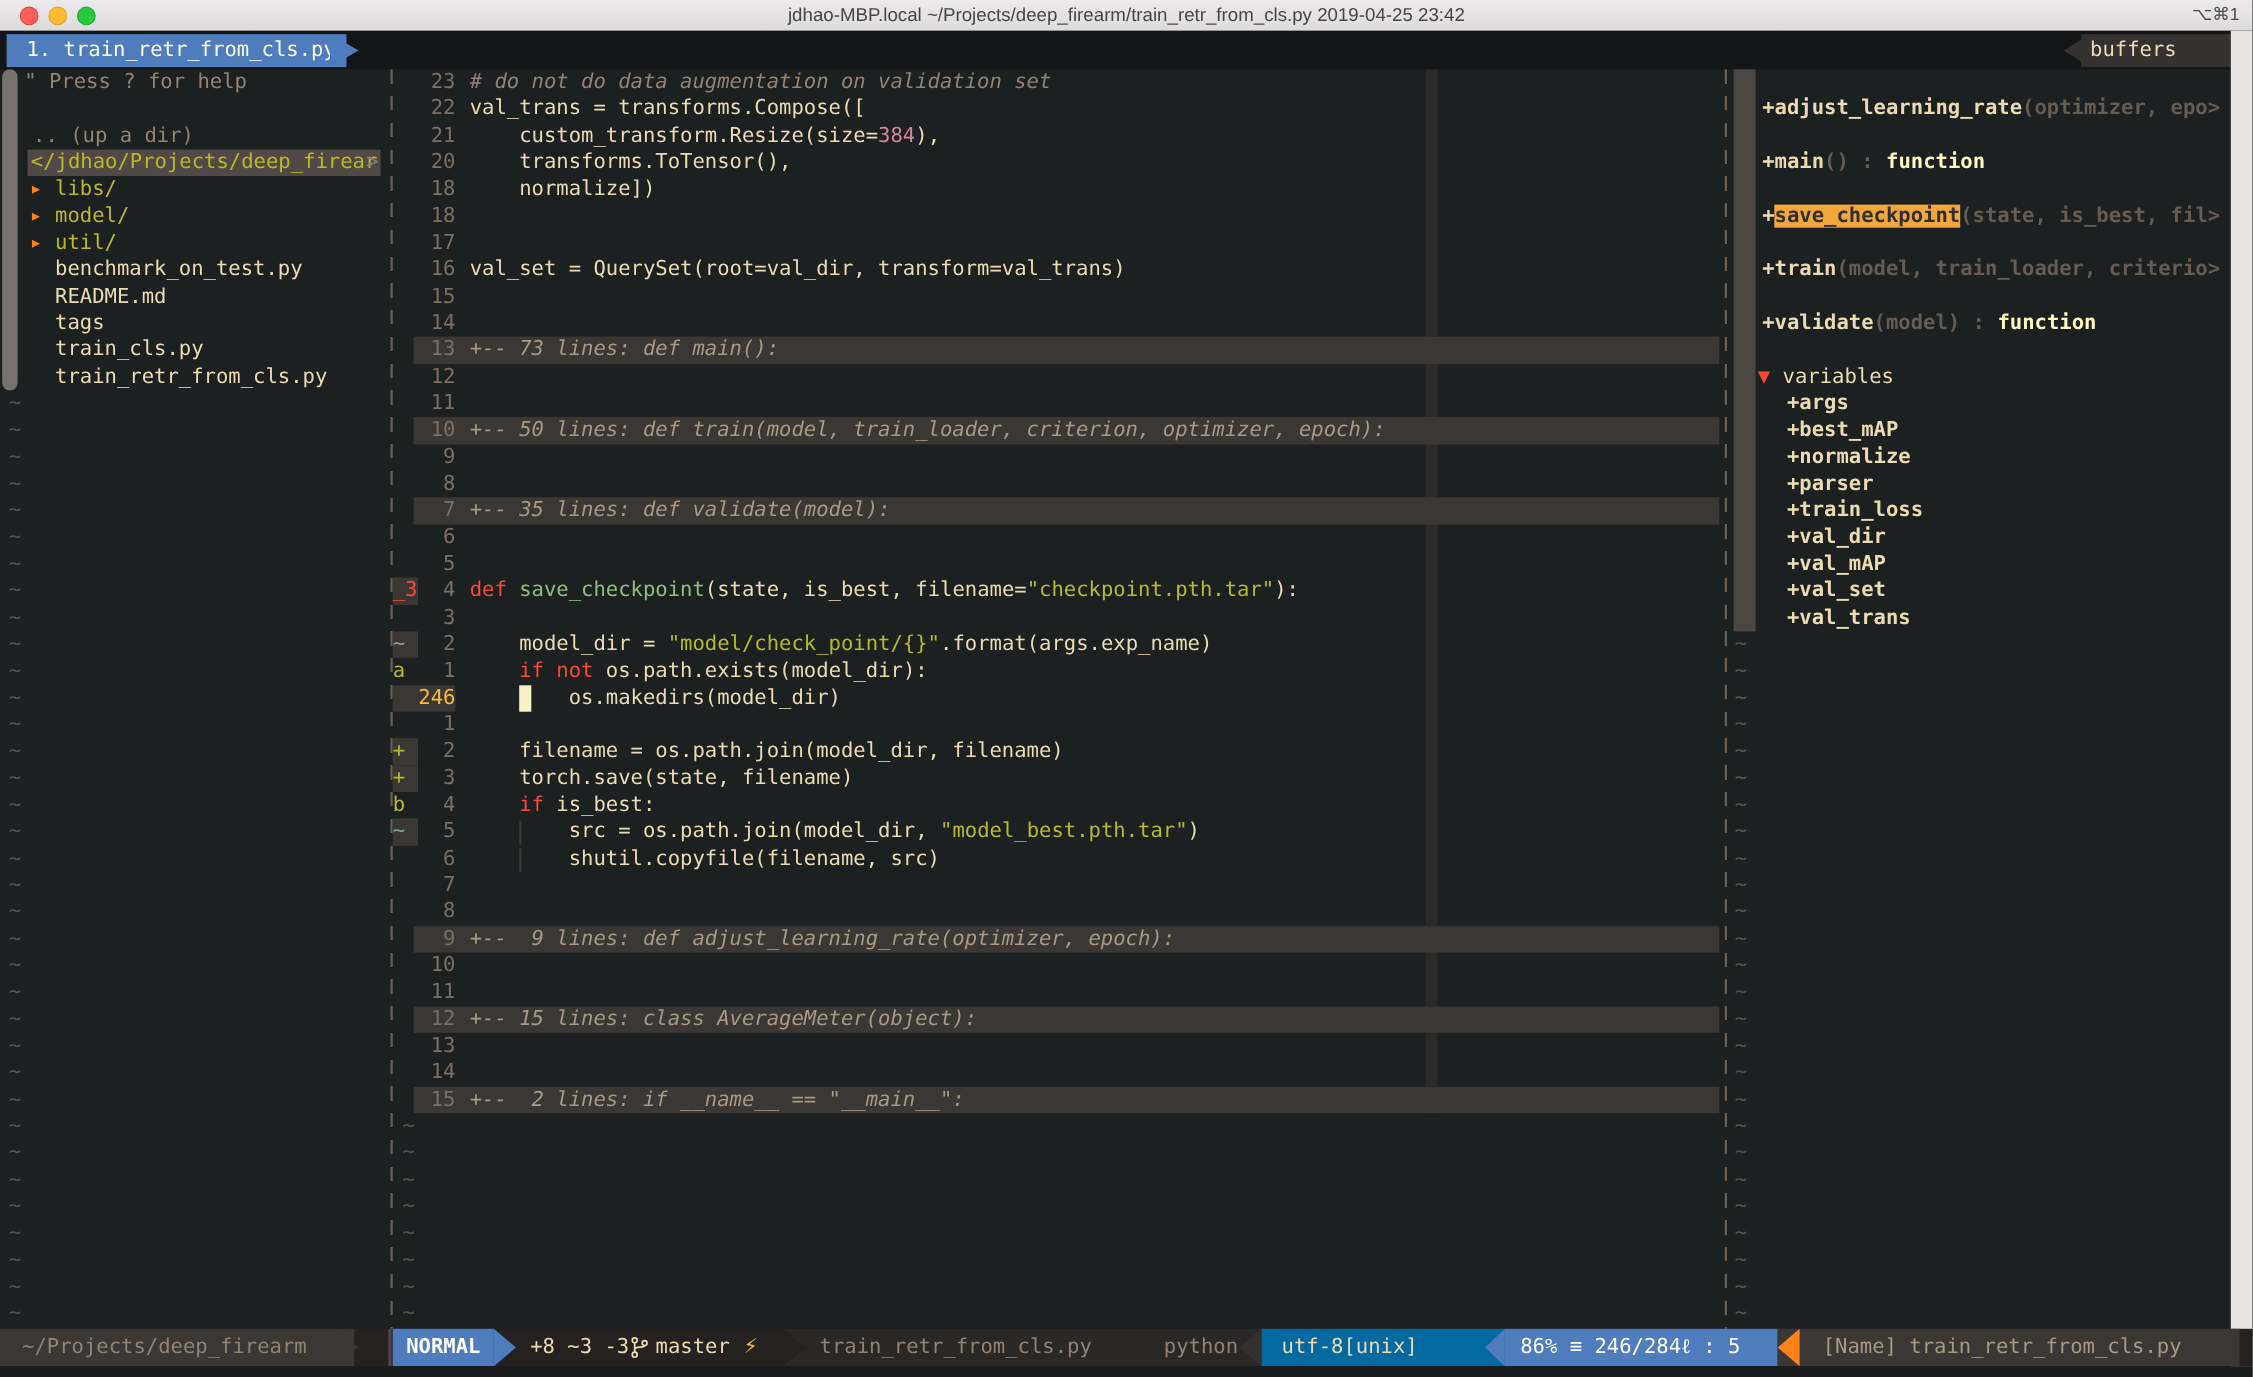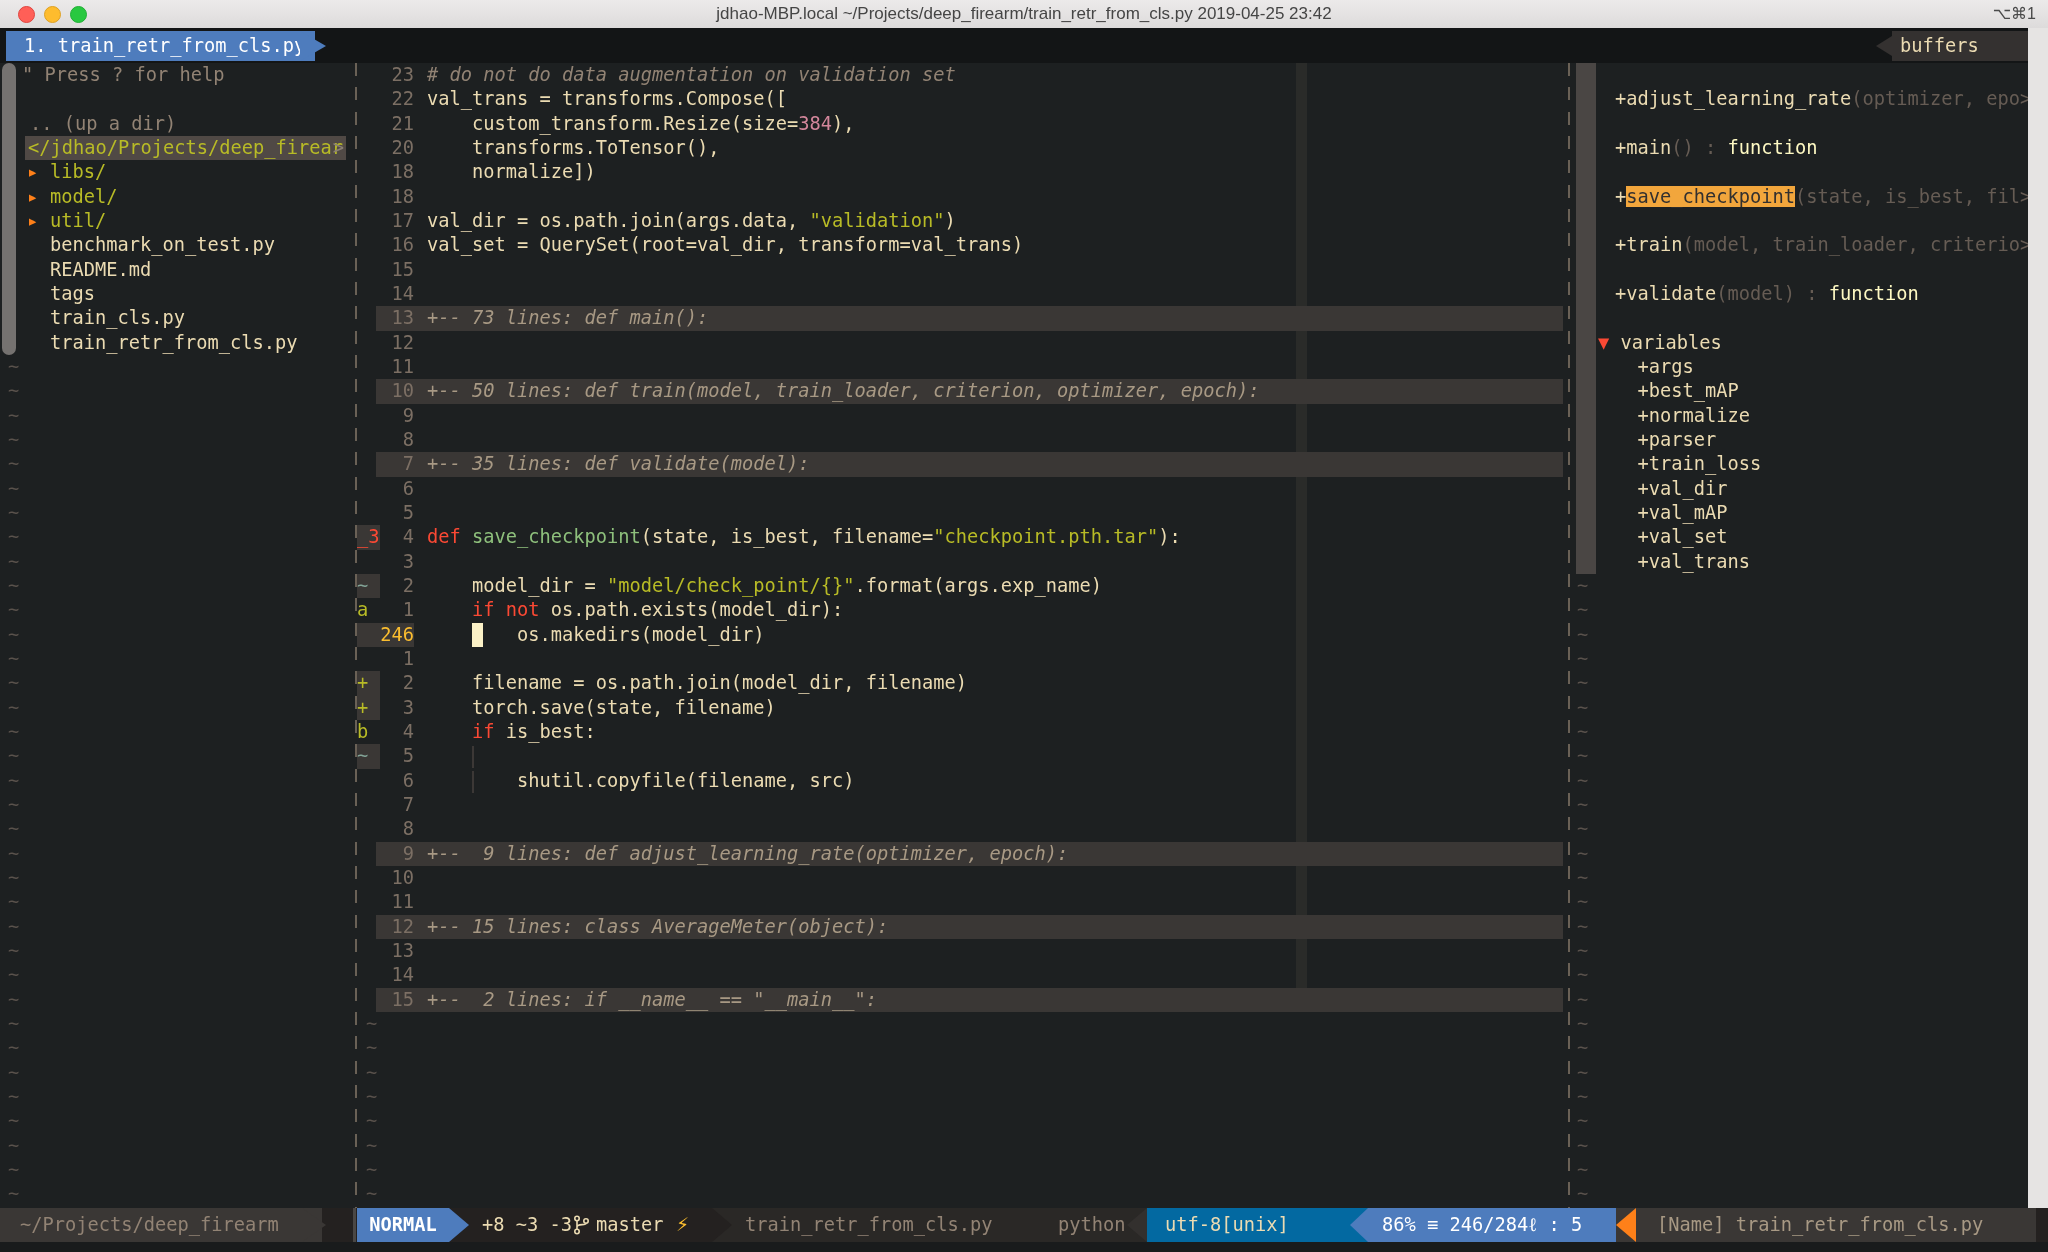--- a/index.html
+++ b/index.html
@@ -53,21 +53,21 @@
   .nt-root{position:absolute;left:25px;width:321px;height:24.333px;background:#504945;color:#b8bb26;}
   .nt-root .rt{padding-left:3px;} .nt-root .trunc{position:absolute;right:2px;color:#8a7f74;}
   .nt-arrow{position:absolute;left:27px;color:#fe8019;}
   .nt-dir{position:absolute;left:50px;color:#b8bb26;}
   .nt-file{position:absolute;left:50px;color:#ebdbb2;}
   
   #tree-scroll{position:absolute;left:2px;top:63px;width:14px;height:292px;background:#757270;border-radius:7px;}
   #code-scroll{position:absolute;left:1576px;top:63px;width:20px;height:511px;background:#4a4644;}
   #right-track{position:absolute;left:2028px;top:28px;width:20px;height:1224px;background:#e6e4e3;}
   
-  .tb{left:47px;} .tb-hdr{left:30px;}
+  .tb{left:34px;font-weight:bold;} .tb-hdr{left:30px;}
   
   #statusline{position:absolute;left:0;top:1208px;width:2048px;height:34px;background:#242120;line-height:34px;}
   .sl-seg{position:absolute;top:0;height:34px;}
   #sl-treepath{left:0;width:302px;background:#3a3735;color:#928374;padding-left:20px;}
   #sl-tree-arrow{position:absolute;left:302px;top:0;width:0;height:0;border-top:17px solid transparent;border-bottom:17px solid transparent;border-left:24px solid #3a3735;}
   #sl-vsep{position:absolute;left:353px;top:0;width:3px;height:34px;background:#4a4745;}
   #sl-mode{left:357px;width:92px;background:#4e7cbd;color:#ffffff;text-align:center;font-weight:bold;}
   #sl-mode-arrow{position:absolute;left:449px;top:0;width:0;height:0;border-top:17px solid transparent;border-bottom:17px solid transparent;border-left:20px solid #4e7cbd;}
   #sl-git{left:482px;color:#ebdbb2;}
   #sl-branch-icon{position:absolute;left:572px;top:7px;}
@@ -161,21 +161,21 @@
 
   <div class="win" id="win-code">
     <div class="colorcol"></div>
     <div id="code-rows">
         <div class="r" style="top: 0px;"><span class="ln">23</span><span class="ct"><span class="tk-c"># do not do data augmentation on validation set</span></span></div>
         <div class="r" style="top: 24.333px;"><span class="ln">22</span><span class="ct"><span class="tk-p">val_trans = transforms.Compose([</span></span></div>
         <div class="r" style="top: 48.666px;"><span class="ln">21</span><span class="ct"><span class="tk-p">    custom_transform.Resize(size=</span><span class="tk-n">384</span><span class="tk-p">),</span></span></div>
         <div class="r" style="top: 72.999px;"><span class="ln">20</span><span class="ct"><span class="tk-p">    transforms.ToTensor(),</span></span></div>
         <div class="r" style="top: 97.332px;"><span class="ln">18</span><span class="ct"><span class="tk-p">    normalize])</span></span></div>
         <div class="r" style="top: 121.665px;"><span class="ln">18</span></div>
-        <div class="r" style="top: 145.998px;"><span class="ln">17</span><span class="ct"><span class="tk-p">val_dir = os.path.join(args.data, </span><span class="tk-s">"validation"</span><span class="tk-p">)</span></span></div>
+        <div class="r" style="top: 145.998px;"><span class="ln">17</span></div>
         <div class="r" style="top: 170.331px;"><span class="ln">16</span><span class="ct"><span class="tk-p">val_set = QuerySet(root=val_dir, transform=val_trans)</span></span></div>
         <div class="r" style="top: 194.664px;"><span class="ln">15</span></div>
         <div class="r" style="top: 218.997px;"><span class="ln">14</span></div>
         <div class="r" style="top: 243.33px;"><div class="foldbg"></div><span class="ln">13</span><span class="foldtx">+-- 73 lines: def main():</span></div>
         <div class="r" style="top: 267.663px;"><span class="ln">12</span></div>
         <div class="r" style="top: 291.996px;"><span class="ln">11</span></div>
         <div class="r" style="top: 316.329px;"><div class="foldbg"></div><span class="ln">10</span><span class="foldtx">+-- 50 lines: def train(model, train_loader, criterion, optimizer, epoch):</span></div>
         <div class="r" style="top: 340.662px;"><span class="ln">9</span></div>
         <div class="r" style="top: 364.995px;"><span class="ln">8</span></div>
         <div class="r" style="top: 389.328px;"><div class="foldbg"></div><span class="ln">7</span><span class="foldtx">+-- 35 lines: def validate(model):</span></div>
@@ -183,21 +183,21 @@
         <div class="r" style="top: 437.994px;"><span class="ln">5</span></div>
         <div class="r" style="top: 462.327px;"><span class="sg del bg">_3</span><span class="ln">4</span><span class="ct"><span class="tk-k">def </span><span class="tk-f">save_checkpoint</span><span class="tk-p">(state, is_best, filename=</span><span class="tk-s">"checkpoint.pth.tar"</span><span class="tk-p">):</span></span></div>
         <div class="r" style="top: 486.66px;"><span class="ln">3</span></div>
         <div class="r" style="top: 510.993px;"><span class="sg mod bg">~</span><span class="ln">2</span><span class="ct"><span class="tk-p">    model_dir = </span><span class="tk-s">"model/check_point/{}"</span><span class="tk-p">.format(args.exp_name)</span></span></div>
         <div class="r" style="top: 535.326px;"><span class="sg mark">a</span><span class="ln">1</span><span class="ct"><span class="tk-p">    </span><span class="tk-k">if not</span><span class="tk-p"> os.path.exists(model_dir):</span></span></div>
         <div class="r" style="top: 559.659px;"><div class="curnum-bg"></div><span class="ln curnum">246</span><span class="ct"><span class="tk-p">    </span><span class="cursor"></span><span class="tk-p">   os.makedirs(model_dir)</span></span></div>
         <div class="r" style="top: 583.992px;"><span class="ln">1</span></div>
         <div class="r" style="top: 608.325px;"><span class="sg add bg">+</span><span class="ln">2</span><span class="ct"><span class="tk-p">    filename = os.path.join(model_dir, filename)</span></span></div>
         <div class="r" style="top: 632.658px;"><span class="sg add bg">+</span><span class="ln">3</span><span class="ct"><span class="tk-p">    torch.save(state, filename)</span></span></div>
         <div class="r" style="top: 656.991px;"><span class="sg mark">b</span><span class="ln">4</span><span class="ct"><span class="tk-p">    </span><span class="tk-k">if</span><span class="tk-p"> is_best:</span></span></div>
-        <div class="r" style="top: 681.324px;"><span class="sg mod bg">~</span><span class="ln">5</span><div class="guide"></div></div>
+        <div class="r" style="top: 681.324px;"><span class="sg mod bg">~</span><span class="ln">5</span><div class="guide"></div><span class="ct"><span class="tk-p">        src = os.path.join(model_dir, </span><span class="tk-s">"model_best.pth.tar"</span><span class="tk-p">)</span></span></div>
         <div class="r" style="top: 705.657px;"><span class="ln">6</span><div class="guide"></div><span class="ct"><span class="tk-p">        shutil.copyfile(filename, src)</span></span></div>
         <div class="r" style="top: 729.99px;"><span class="ln">7</span></div>
         <div class="r" style="top: 754.323px;"><span class="ln">8</span></div>
         <div class="r" style="top: 778.656px;"><div class="foldbg"></div><span class="ln">9</span><span class="foldtx">+--  9 lines: def adjust_learning_rate(optimizer, epoch):</span></div>
         <div class="r" style="top: 802.989px;"><span class="ln">10</span></div>
         <div class="r" style="top: 827.322px;"><span class="ln">11</span></div>
         <div class="r" style="top: 851.655px;"><div class="foldbg"></div><span class="ln">12</span><span class="foldtx">+-- 15 lines: class AverageMeter(object):</span></div>
         <div class="r" style="top: 875.988px;"><span class="ln">13</span></div>
         <div class="r" style="top: 900.321px;"><span class="ln">14</span></div>
         <div class="r" style="top: 924.654px;"><div class="foldbg"></div><span class="ln">15</span><span class="foldtx">+--  2 lines: if __name__ == "__main__":</span></div>

